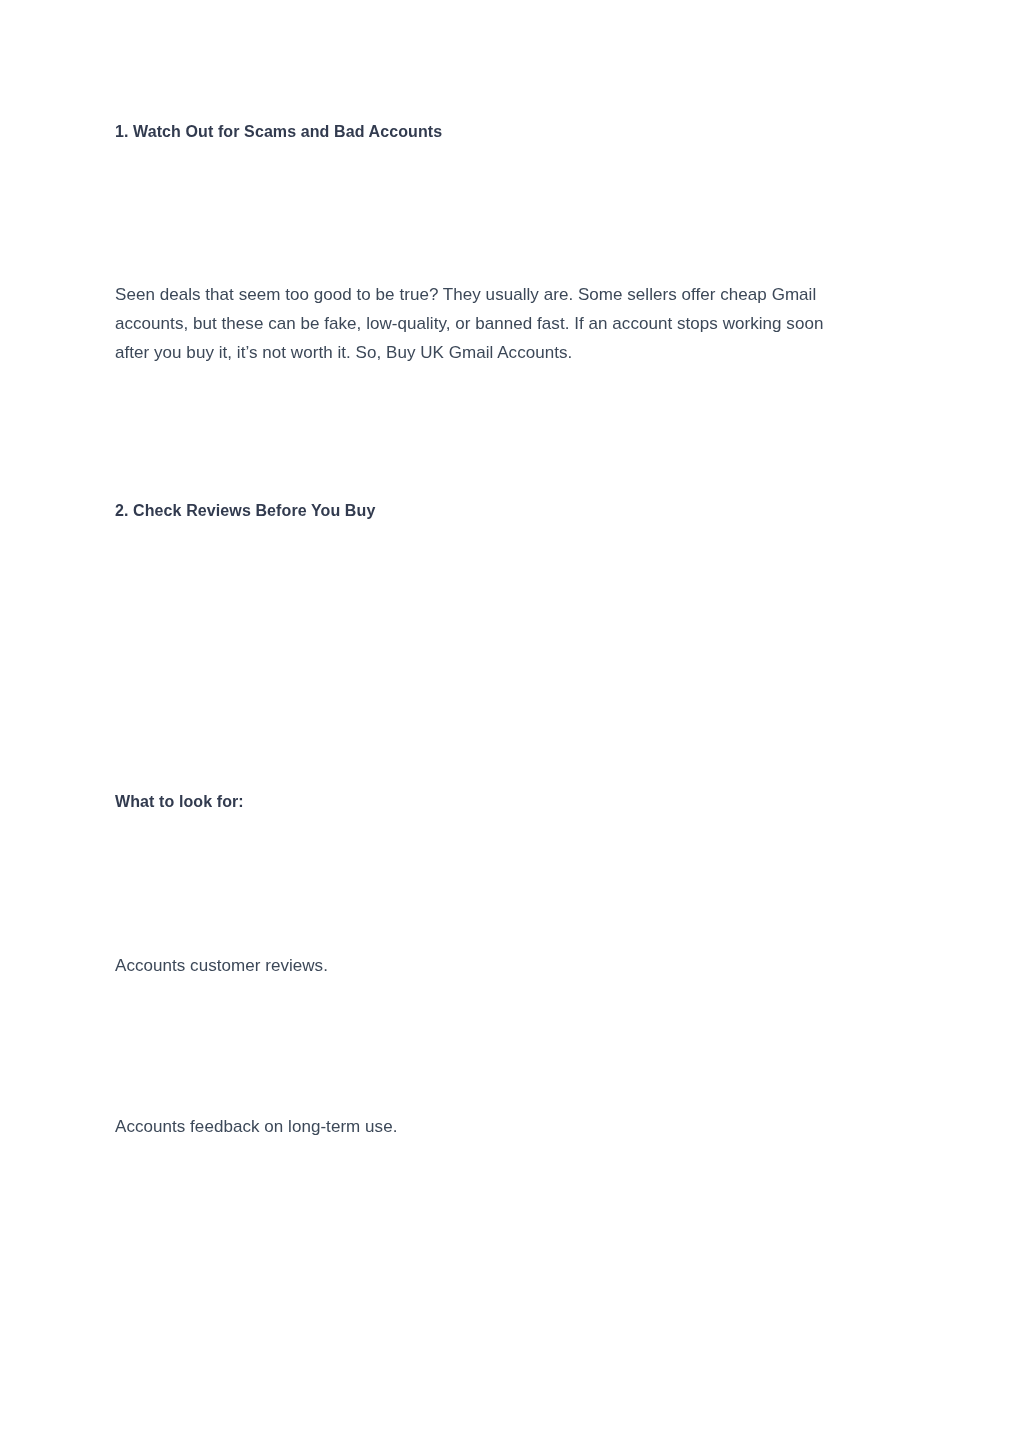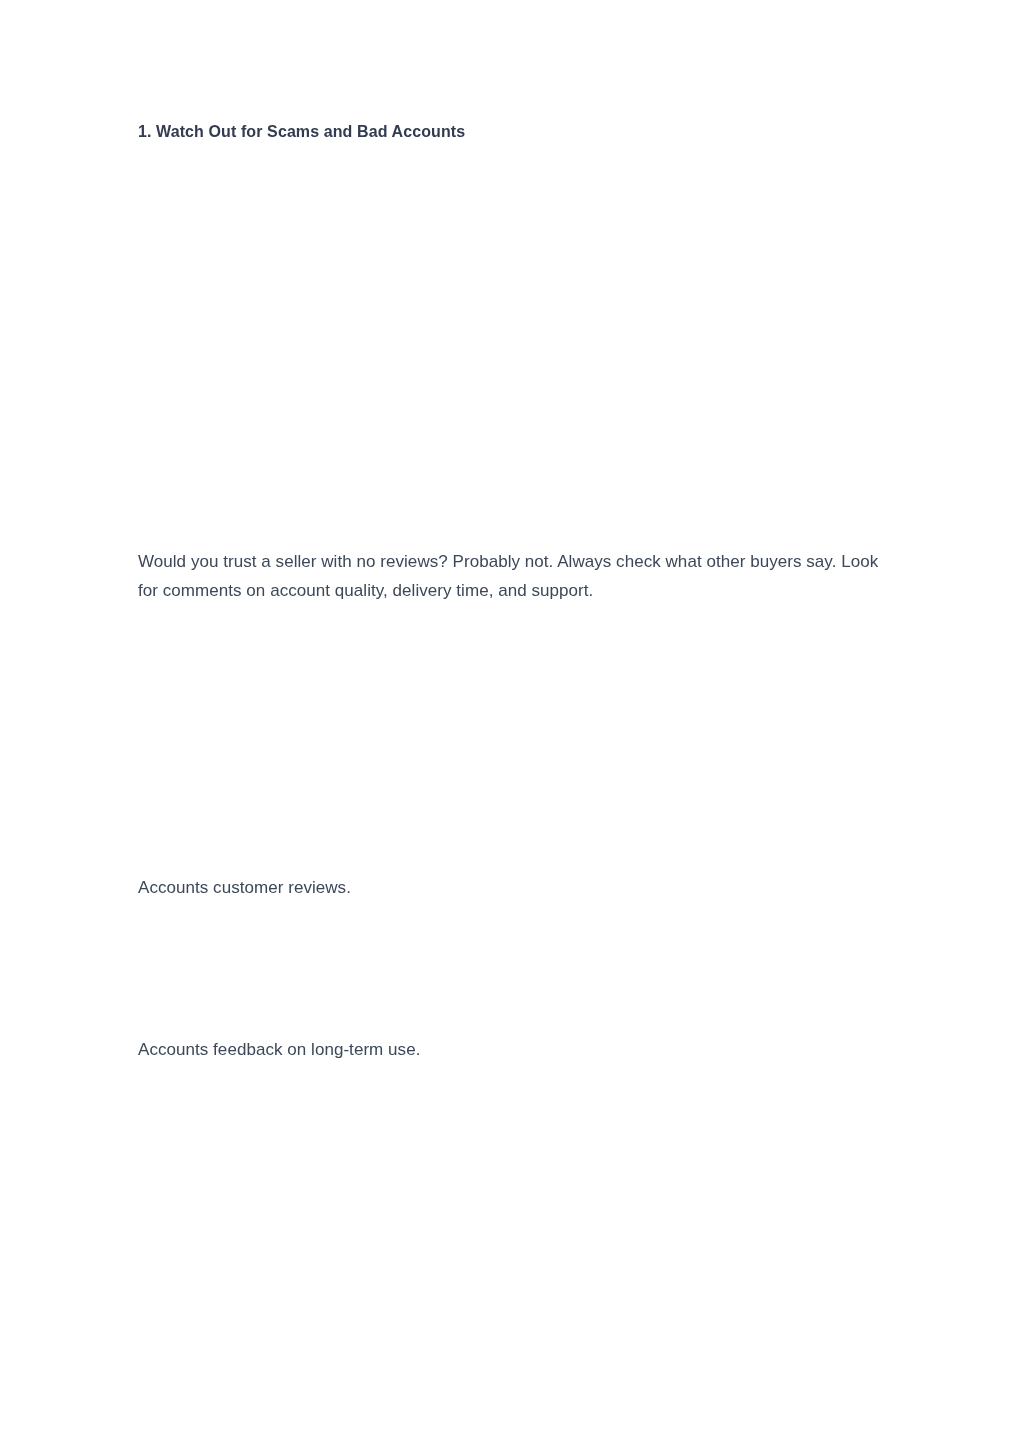--- a/index.html
+++ b/index.html
@@ -19,21 +19,21 @@
   .page {
     position: relative;
     width: 1024px;
     height: 1446px;
     background: #ffffff;
     box-sizing: border-box;
   }
 
   .content {
     position: absolute;
-    left: 138px;
+    left: 115px;
     top: 120px;
     width: 742px;
   }
 
   
   .block {
     margin: 0;
     padding: 0;
   }
 
@@ -70,30 +70,32 @@
 </head>
 <body>
 
 <div class="page">
   <div class="content">
 
     <h2 class="block heading">1. Watch Out for Scams and Bad Accounts</h2>
 
     <div class="spacer gap-heading-to-para"></div>
 
+    <p class="block para">Seen deals that seem too good to be true? They usually are. Some sellers offer cheap Gmail accounts, but these can be fake, low-quality, or banned fast. If an account stops working soon after you buy it, it’s not worth it. So, Buy UK Gmail Accounts.</p>
 
     <div class="spacer gap-para-to-heading-1"></div>
 
+    <h2 class="block heading">2. Check Reviews Before You Buy</h2>
 
     <div class="spacer gap-heading-to-para-2"></div>
 
-    <p class="block para">Would you trust a seller with no reviews? Probably not. Always check what other buyers say. Look for comments on account quality, delivery time, and support.</p>
 
     <div class="spacer gap-para-to-heading-2"></div>
 
+    <h3 class="block heading">What to look for:</h3>
 
     <div class="spacer gap-heading-to-item"></div>
 
     <p class="block para">Accounts customer reviews.</p>
 
     <div class="spacer gap-item-to-item"></div>
 
     <p class="block para">Accounts feedback on long-term use.</p>
 
   </div>

